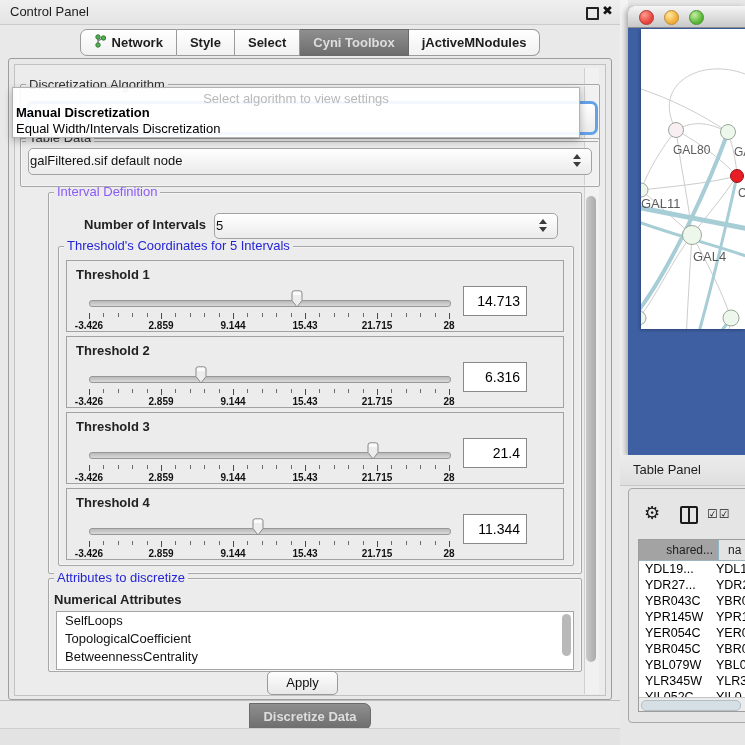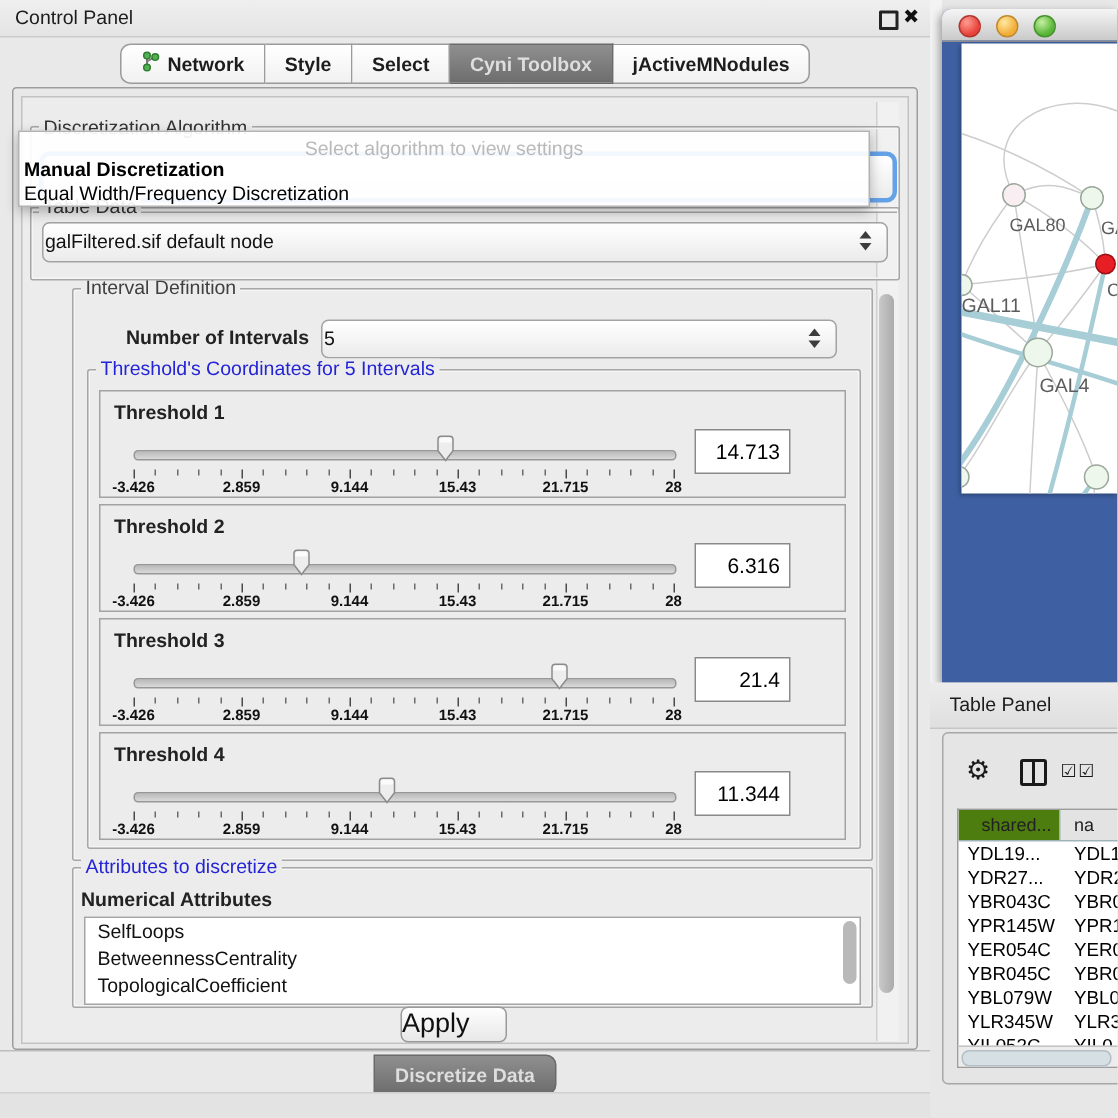--- a/index.html
+++ b/index.html
@@ -48,21 +48,21 @@
   #tabledata-label{left:26px;top:131px;z-index:1;color:#333;}
   .combo{background:linear-gradient(#ffffff,#ebebeb);border:1px solid #a3a3a3;border-radius:5px;}
   .combo .val{position:absolute;left:1px;top:4px;font-size:13px;color:#111;}
   .stepper{position:absolute;right:9px;top:5px;width:9px;}
   .stepper .up{width:0;height:0;border-left:4px solid transparent;border-right:4px solid transparent;border-bottom:5px solid #3c3c3c;margin-bottom:3px;}
   .stepper .dn{width:0;height:0;border-left:4px solid transparent;border-right:4px solid transparent;border-top:5px solid #3c3c3c;}
   #tabledata-combo{left:28px;top:148px;width:562px;height:25px;z-index:1;}
 
   
   #interval-group{left:48px;top:192px;width:532px;height:380px;}
-  #interval-label{left:54px;top:185px;color:#404040;}
+  #interval-label{left:54px;top:185px;color:#8b5cf6;}
   #numint-label{left:84px;top:217px;font-weight:bold;}
   #numint-combo{left:214px;top:213px;width:342px;height:24px;}
   #thr-group{left:58px;top:246px;width:514px;height:318px;}
   #thr-label{left:64px;top:239px;color:#2424d6;}
 
   #thresholds-list{left:66px;top:260px;width:498px;}
   .thr-panel{position:relative;width:496px;height:70px;border:1px solid #a2a2a2;background:#ececec;margin-bottom:4px;}
   .thr-name{position:absolute;left:9px;top:6px;font-weight:bold;font-size:13px;}
   .thr-sliderzone{position:absolute;left:22px;top:0;width:360px;height:70px;}
   .thr-track{position:absolute;left:0;top:39px;width:360px;height:5px;border:1px solid #979797;border-radius:3px;background:linear-gradient(#b9b9b9,#d9d9d9);}
@@ -75,21 +75,21 @@
 
   
   #attr-group{left:48px;top:578px;width:532px;height:92px;}
   #attr-label{left:54px;top:571px;color:#2424d6;}
   #attr-listlabel{left:54px;top:592px;font-weight:bold;}
   #attr-list{left:56px;top:611px;width:516px;height:57px;background:#fff;border:1px solid #a5a5a5;overflow:hidden;}
   .attr-item{padding-left:8px;font-size:13px;line-height:18px;color:#111;}
   #attr-scroll{position:absolute;right:2px;top:2px;width:9px;height:42px;background:#b9b9b9;border-radius:5px;}
 
   #apply-btn{left:267px;top:671px;width:69px;height:22px;background:linear-gradient(#fefefe,#e8e8e8);
-             border:1px solid #9a9a9a;border-radius:5px;line-height:21px;font-size:18px;color:#111;}
+             border:1px solid #9a9a9a;border-radius:5px;text-align:center;line-height:21px;font-size:13px;color:#111;}
 
   
   #v-scroll-track{left:584px;top:68px;width:14px;height:626px;background:#f1f1f1;border-left:1px solid #d0d0d0;}
   #v-scroll-thumb{left:586px;top:196px;width:10px;height:466px;background:linear-gradient(90deg,#c9c9c9,#ababab);border-radius:5px;}
 
   #bottombar{left:0;top:700px;width:620px;height:28px;background:#e9e9e9;border-top:1px solid #bdbdbd;}
   #bottomstrip{left:0;top:728px;width:620px;height:17px;background:#e3e3e3;border-top:1px solid #cfcfcf;}
 
   
   #right-side{left:620px;top:0;width:125px;height:745px;background:#e7e7e7;}
@@ -109,21 +109,21 @@
   #tp-header{left:620px;top:455px;width:125px;height:30px;background:linear-gradient(#ececec,#dfdfdf);border-bottom:1px solid #c6c6c6;}
   #tp-title{left:633px;top:462px;font-size:13px;color:#1c1c1c;}
   #tp-box{left:628px;top:488px;width:117px;height:233px;background:#e5e5e5;border:1px solid #a7a7a7;border-radius:4px 0 0 4px;}
   #tp-gear{left:644px;top:504px;font-size:18px;color:#1a1a1a;line-height:18px;}
   #tp-colicon{left:680px;top:506px;width:14px;height:14px;border:2px solid #1a1a1a;border-radius:2px;}
   #tp-colicon:before{content:"";position:absolute;left:6px;top:0;width:2px;height:14px;background:#1a1a1a;}
   #tp-checks{left:707px;top:507px;font-size:12px;color:#1a1a1a;letter-spacing:1px;}
   #tp-table{left:638px;top:539px;width:107px;height:171px;background:#fff;border:1px solid #9d9d9d;border-right:none;overflow:hidden;}
   .tp-hrow{display:flex;height:20px;border-bottom:1px solid #9fb3bd;}
   .tp-hcell{font-size:12px;color:#222;line-height:20px;overflow:hidden;white-space:nowrap;}
-  .tp-hcell.c1{width:68px;background:#4d7c0f;border-right:1px solid #8fb4c6;text-align:right;padding-right:5px;box-sizing:border-box;}
+  .tp-hcell.c1{width:80px;background:#a3a3a3;border-right:1px solid #8fb4c6;text-align:right;padding-right:5px;box-sizing:border-box;}
   .tp-hcell.c2{flex:1;background:#e3e3e3;padding-left:9px;}
   .tp-row{display:flex;height:16px;}
   .tp-cell{font-size:12.5px;color:#000;line-height:16px;white-space:nowrap;overflow:hidden;}
   .tp-cell.c1{width:68px;padding-left:6px;box-sizing:border-box;}
   .tp-cell.c2{flex:1;padding-left:9px;}
   #tp-hscroll{position:absolute;left:0;bottom:0;width:107px;height:13px;background:#ececec;border-top:1px solid #c4c4c4;}
   #tp-hthumb{position:absolute;left:2px;top:2px;width:98px;height:9px;background:#d6dfe4;border:1px solid #b3bec5;border-radius:5px;}
 </style>
 </head>
 <body>
@@ -162,21 +162,21 @@
   <div class="abs" id="main-panel"></div>
   <div class="abs" id="inner-panel"></div>
 
   <div class="abs groupbox" id="disc-group"></div>
   <div class="abs grouplab" id="disc-label">Discretization Algorithm</div>
   <div class="abs" id="algo-combo-ring"></div>
 
   <div class="abs" id="algo-popup">
     <div class="hint">Select algorithm to view settings</div>
   <div class="opt b" style="top: 17px;">Manual Discretization</div>
-      <div class="opt" style="top: 33px;">Equal Width/Frequency Discretization</div>
+      <div class="opt" style="top: 33px;">Equal Width/Intervals Discretization</div>
     </div>
 
   <div class="abs groupbox" id="tabledata-group"></div>
   <div class="abs grouplab" id="tabledata-label">Table Data</div>
   <div class="abs combo" id="tabledata-combo">
     <div class="val">galFiltered.sif default node</div>
     <div class="stepper">
         <div class="up"></div>
         <div class="dn"></div>
       </div>
@@ -368,22 +368,22 @@
         <div class="thr-value">11.344</div>
       </div>
     </div>
 
   <div class="abs groupbox" id="attr-group"></div>
   <div class="abs grouplab" id="attr-label">Attributes to discretize</div>
   <div class="abs" id="attr-listlabel">Numerical Attributes</div>
   <div class="abs" id="attr-list">
     <div id="attr-scroll"></div>
   <div class="attr-item">SelfLoops</div>
+      <div class="attr-item">TopologicalCoefficient</div>
       <div class="attr-item">BetweennessCentrality</div>
-      <div class="attr-item">TopologicalCoefficient</div>
     </div>
 
   <div class="abs" id="apply-btn">Apply</div>
 
   <div class="abs" id="v-scroll-track"></div>
   <div class="abs" id="v-scroll-thumb"></div>
 
   <div class="abs" id="bottombar"></div>
   <div class="abs segrow" id="bottom-tabs">
       <div class="seg sel">

